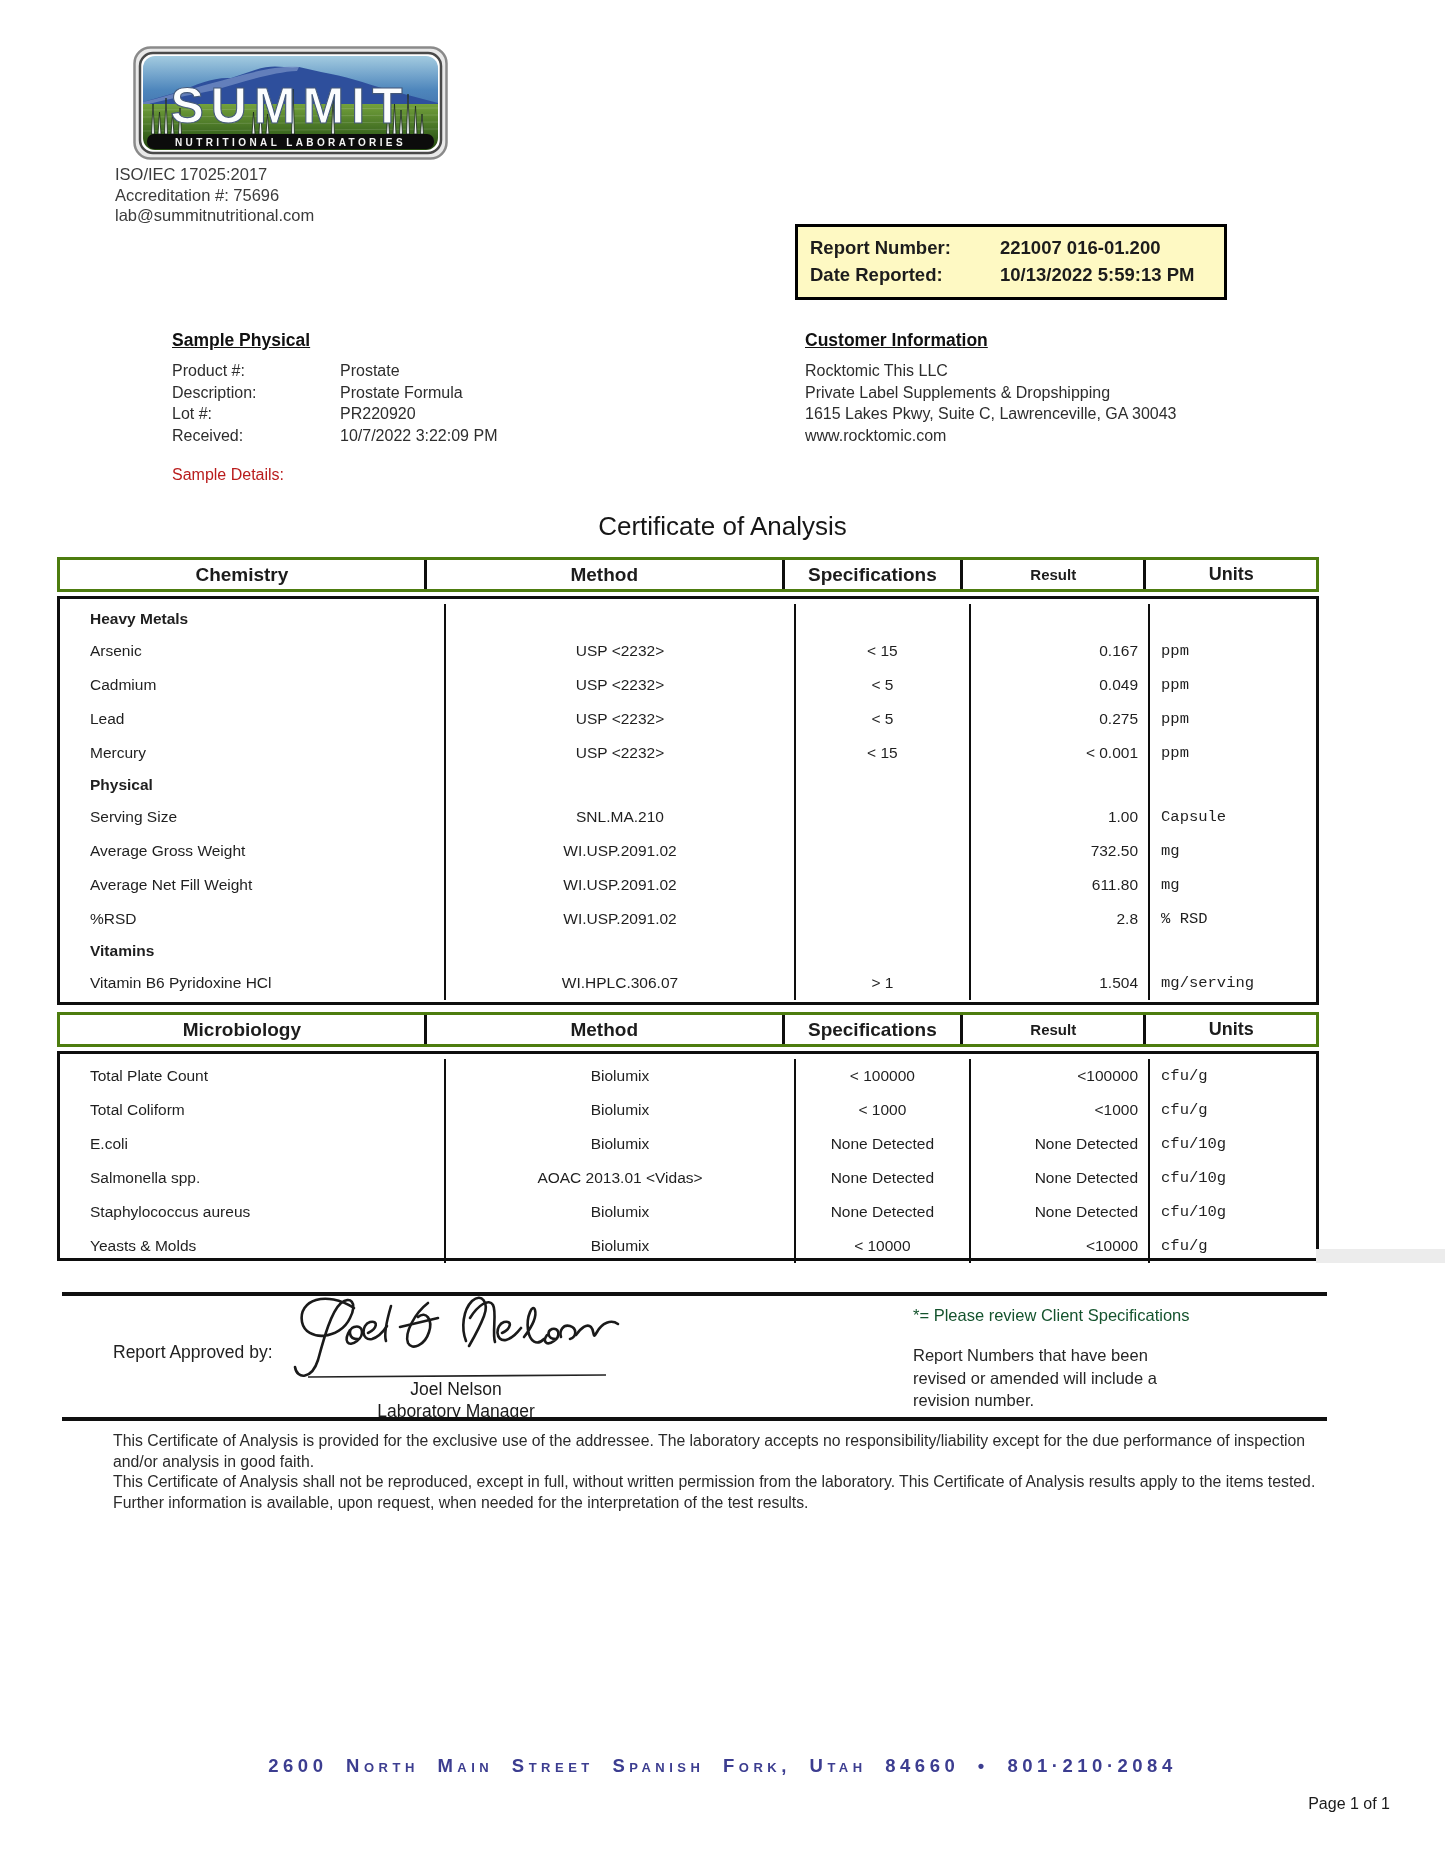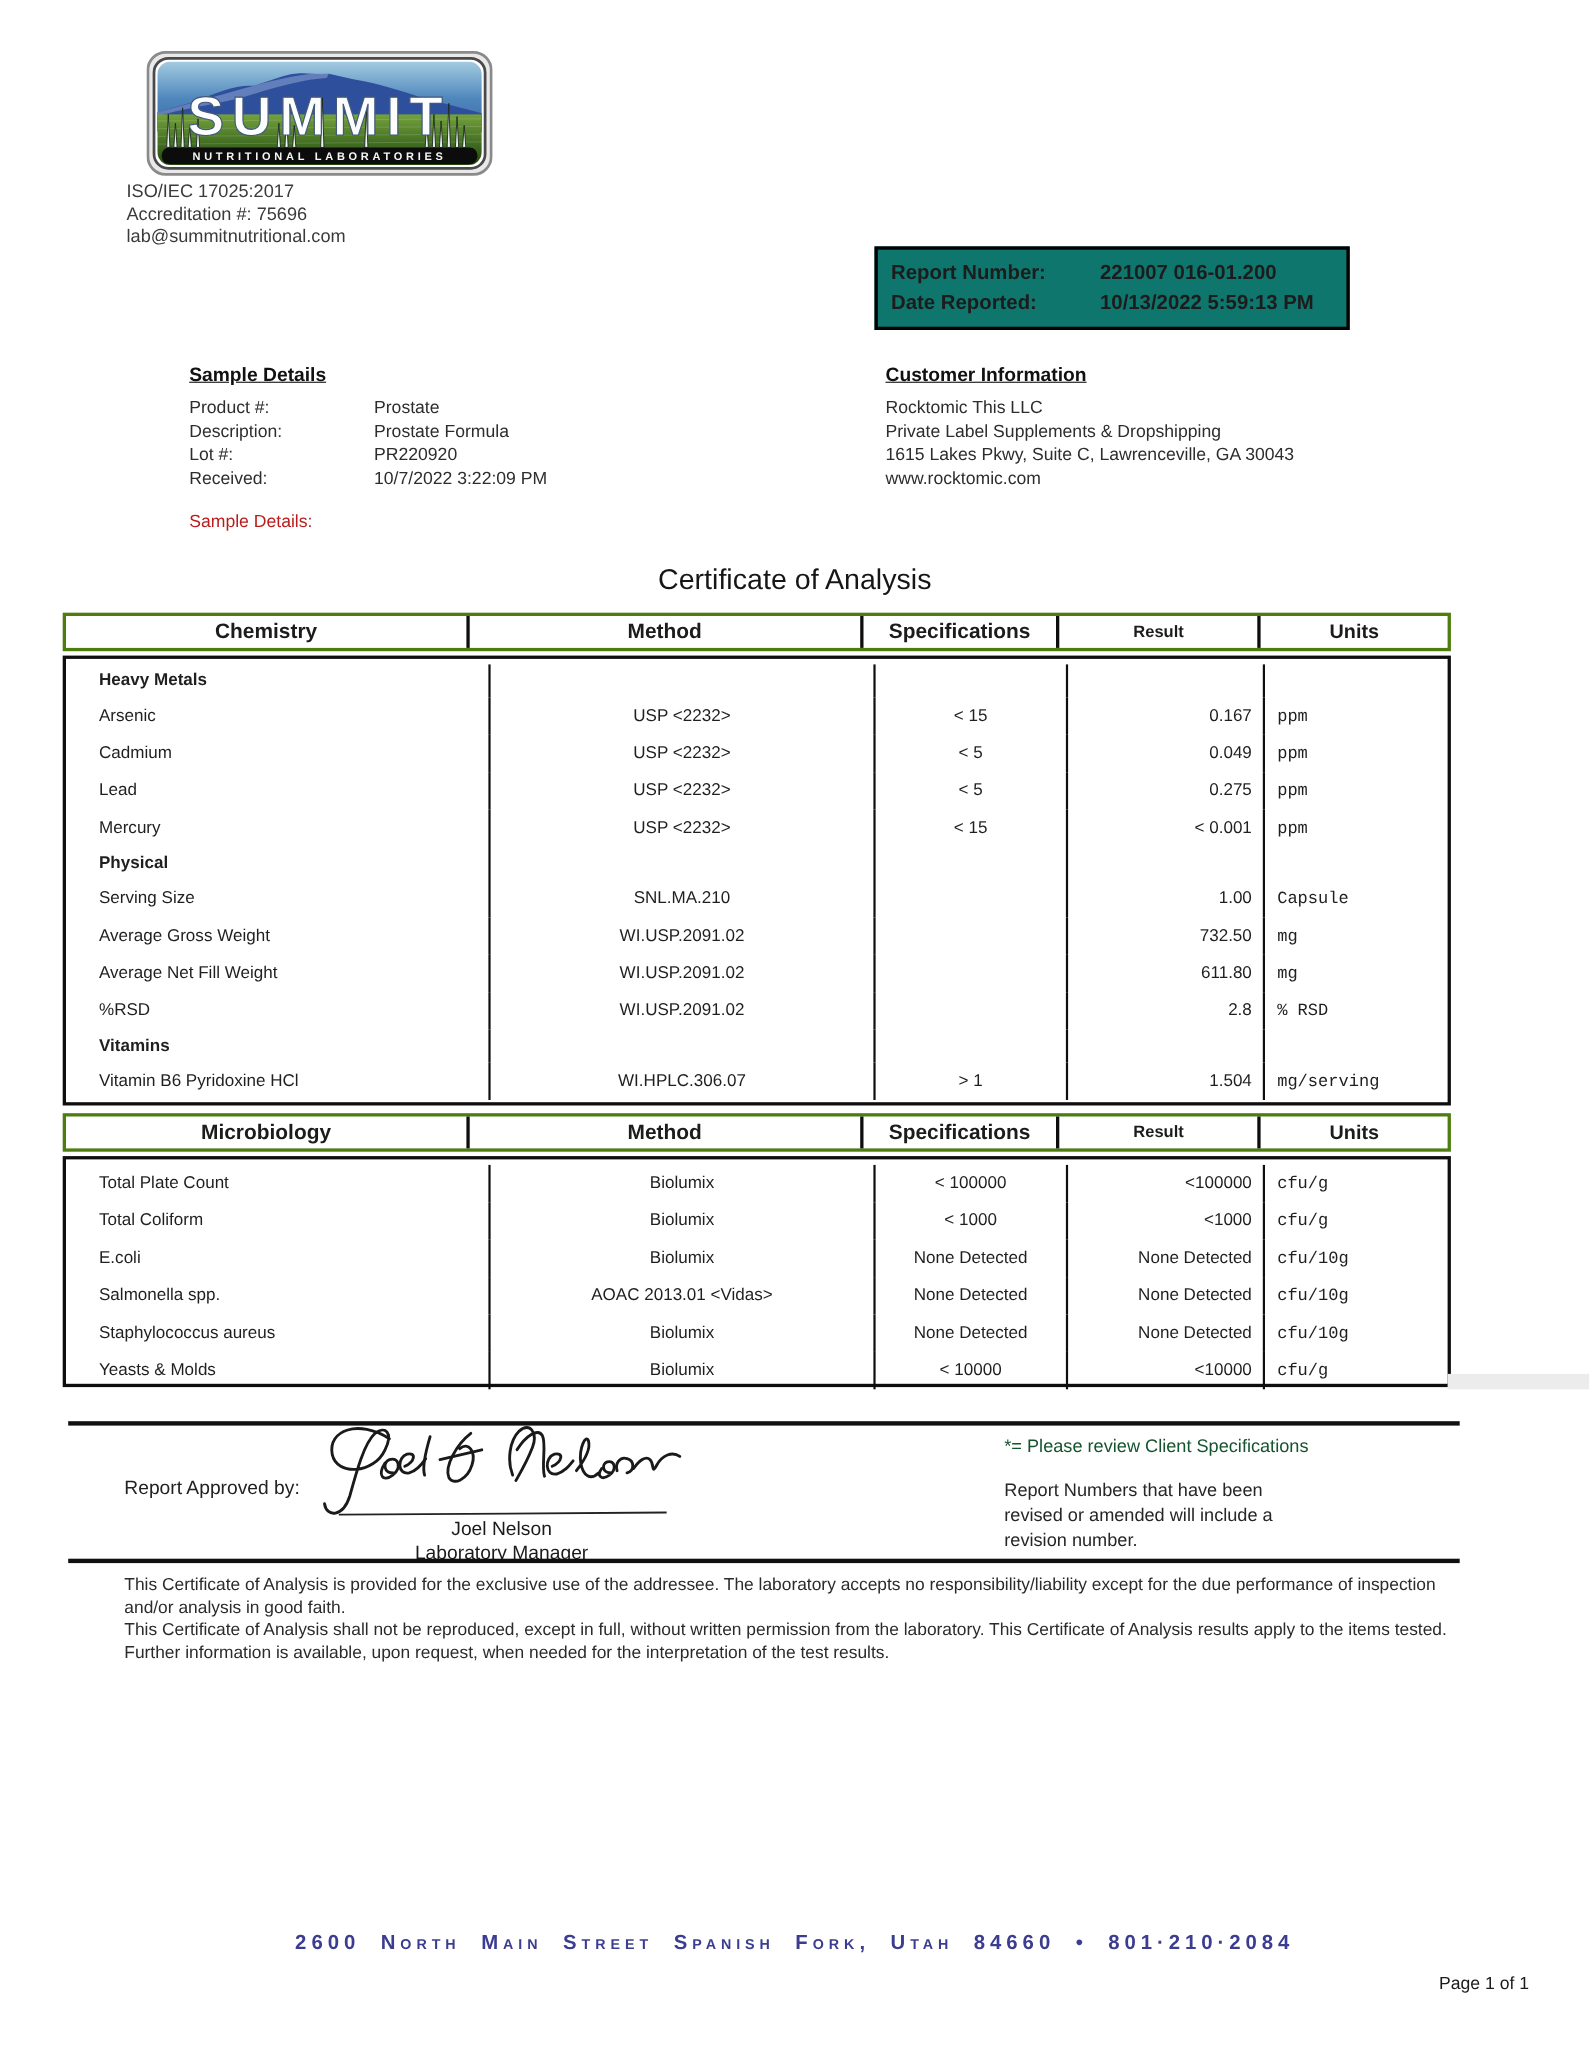--- a/index.html
+++ b/index.html
@@ -5,21 +5,21 @@
   html,body{margin:0;padding:0;background:#fff;}
   .page{
     position:relative;width:1445px;height:1869px;background:#ffffff;overflow:hidden;
     font-family:"Liberation Sans", sans-serif;color:#1c1c1c;
   }
   
   .logo-wrap{position:absolute;left:133px;top:46px;width:315px;height:114px;}
   .iso-block{position:absolute;left:115px;top:164px;font-size:16.5px;line-height:20.5px;color:#3b3b3b;}
   .report-box{
     position:absolute;left:795px;top:224px;width:432px;border:3px solid #000;
-    padding:7px 10px 9px 12px;box-sizing:border-box;background:#0f766e;
+    padding:7px 10px 9px 12px;box-sizing:border-box;background:#fef9c3;
   }
   .report-row{display:grid;grid-template-columns:190px 1fr;font-size:18.5px;font-weight:bold;line-height:27px;}
   
   .info-title{font-size:17.5px;font-weight:bold;text-decoration:underline;color:#111;}
   .sample-block{position:absolute;left:172px;top:330px;}
   .field-grid{margin-top:9px;display:grid;grid-template-columns:168px auto;font-size:16px;line-height:21.5px;color:#2d2d2d;}
   .sample-extra{position:absolute;left:172px;top:466px;font-size:16px;color:#b91c1c;}
   .customer-block{position:absolute;left:805px;top:330px;}
   .customer-lines{margin-top:9px;font-size:16px;line-height:21.5px;color:#2d2d2d;}
   
@@ -139,21 +139,21 @@
       <span>Report Number:</span>
       <span>221007 016-01.200</span>
     </div>
     <div class="report-row">
       <span>Date Reported:</span>
       <span>10/13/2022 5:59:13 PM</span>
     </div>
   </div>
 
   <div class="sample-block">
-    <div class="info-title">Sample Details</div>
+    <div class="info-title">Sample Physical</div>
     <div class="field-grid">
       <span>Product #:</span>
       <span>Prostate</span>
       <span>Description:</span>
       <span>Prostate Formula</span>
       <span>Lot #:</span>
       <span>PR220920</span>
       <span>Received:</span>
       <span>10/7/2022 3:22:09 PM</span>
     </div>

